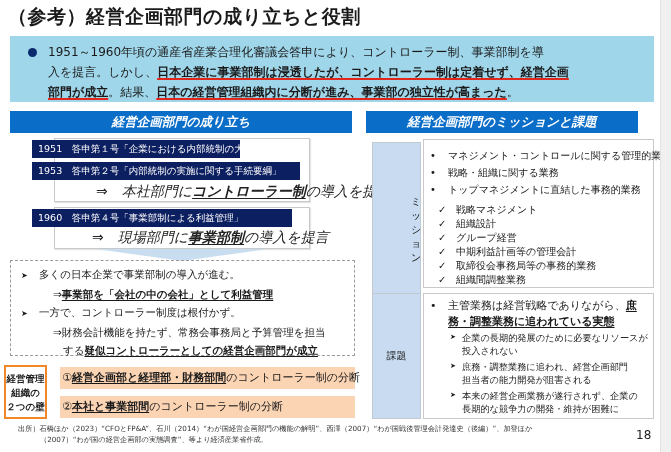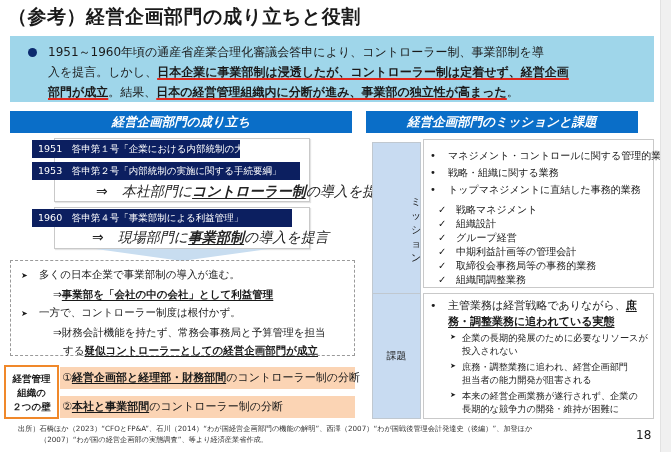--- a/index.html
+++ b/index.html
@@ -24,21 +24,21 @@
   .navy { position: absolute; background: #0c1f60; color: #fff; font-size: 9.5px; line-height: 18px; padding-left: 6px; white-space: nowrap; }
   .arrowline { position: absolute; font-size: 14px; white-space: nowrap; color: #222; font-style: italic; }
 
   .chev { position: absolute; left: 96px; top: 249px; width: 0; height: 0; border-left: 86px solid transparent; border-right: 86px solid transparent; border-top: 12px solid #c8ddf0; }
 
   .dashed { position: absolute; left: 10px; top: 260px; width: 345px; height: 96px; border: 1px dashed #9a9a9a; padding: 4px 0 0 10px; font-size: 10.5px; line-height: 18px; }
   .dashed .row { white-space: nowrap; }
   .dashed .ind { padding-left: 32px; }
   .tri { display: inline-block; width: 18px; font-size: 8px; }
 
-  .wall { position: absolute; left: 4px; top: 365px; width: 55px; height: 54px; border: 2px solid #f0882a; background: #fff; text-align: center; font-size: 9.5px; font-weight: bold; line-height: 14px; padding-top: 5px; }
+  .wall { position: absolute; left: 4px; top: 365px; width: 43px; height: 54px; border: 2px solid #f0882a; background: #fff; text-align: center; font-size: 9.5px; font-weight: bold; line-height: 14px; padding-top: 5px; }
   .wallrow { position: absolute; left: 60px; width: 295px; height: 22px; background: #fbd4b4; font-size: 11px; line-height: 22px; padding-left: 2px; white-space: nowrap; }
 
   .sidecell { position: absolute; left: 372px; width: 49px; background: #c8dbf1; border: 1px solid #c0c8d0; font-size: 10px; text-align: center; display: flex; align-items: center; justify-content: center; }
   .rbox { position: absolute; left: 423px; width: 231px; background: #fff; border: 1px solid #c9c9c9; }
   .bul { position: absolute; font-size: 10px; white-space: nowrap; }
   .bul .b { display: inline-block; width: 18px; text-align: left; }
   .chk { position: absolute; font-size: 10px; white-space: nowrap; left: 438px; }
   .chk .c { display: inline-block; width: 18px; }
   .issue { position: absolute; left: 462px; font-size: 9.2px; line-height: 13px; }
   .issue .t { position: absolute; left: -12px; top: 0; font-size: 7px; }

